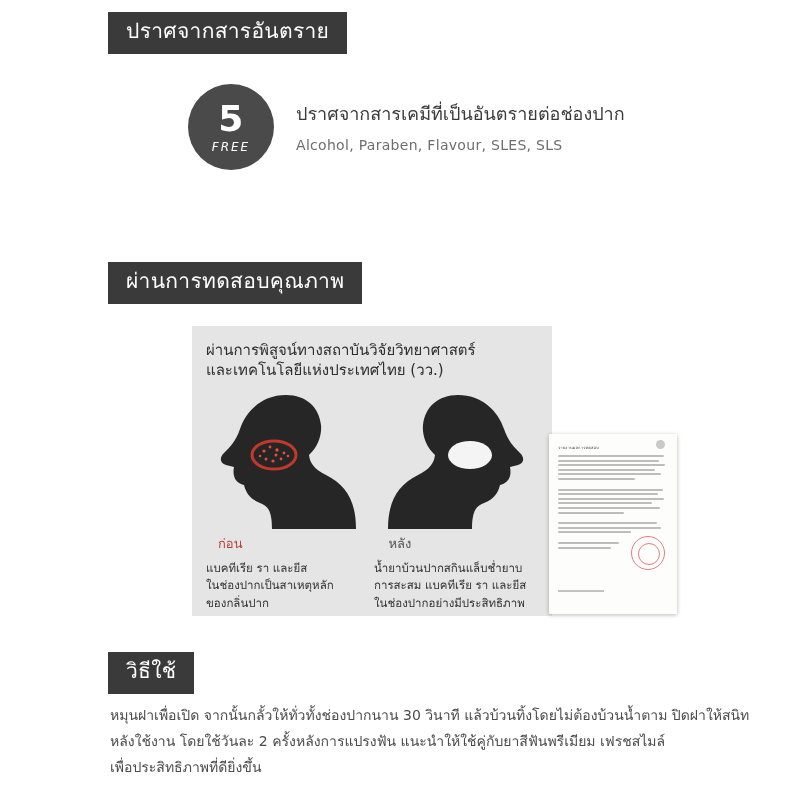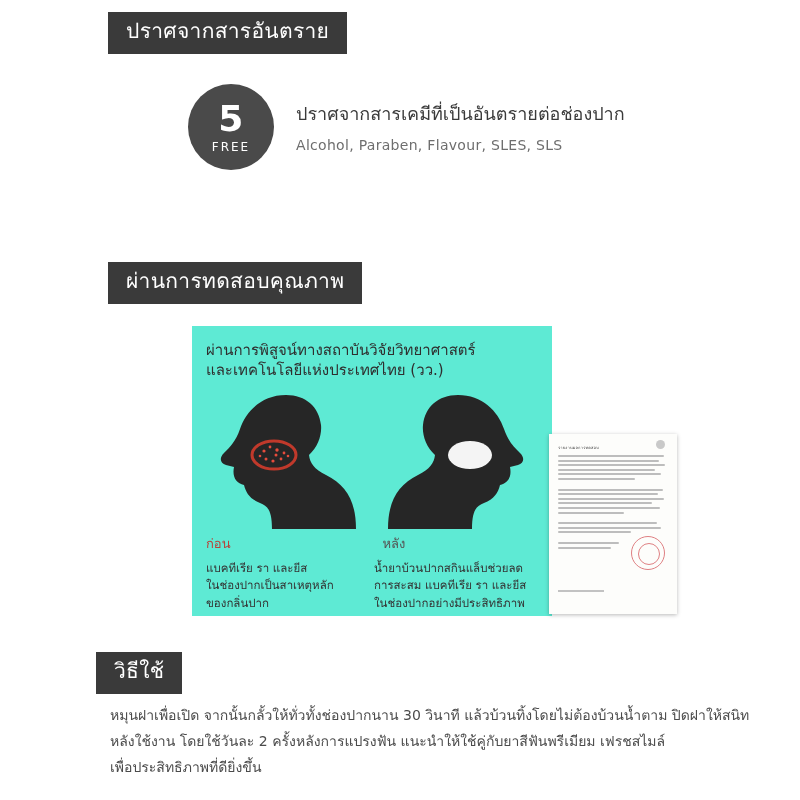--- a/index.html
+++ b/index.html
@@ -28,21 +28,21 @@
     color: #ffffff;
     font-size: 21px;
     line-height: 1;
     padding: 9px 18px 12px 18px;
     letter-spacing: 0.3px;
     white-space: nowrap;
   }
 
   #head-free    { left: 108px; top: 12px; }
   #head-quality { left: 108px; top: 262px; }
-  #head-howto   { left: 96px; top: 652px; }
+  #head-howto   { left: 108px; top: 652px; }
 
   
   .free-badge {
     position: absolute;
     left: 188px;
     top: 84px;
     width: 86px;
     height: 86px;
     border-radius: 50%;
     background: #4a4a4a;
@@ -55,20 +55,21 @@
   }
   .free-badge .num {
     font-size: 36px;
     font-weight: bold;
     letter-spacing: 0.5px;
   }
   .free-badge .word {
     font-size: 12px;
     letter-spacing: 2px;
     margin-top: 4px;
+    font-style: italic;
   }
 
   .free-text {
     position: absolute;
     left: 296px;
     top: 104px;
     width: 420px;
   }
   .free-text .line1 {
     font-size: 18px;
@@ -85,21 +86,21 @@
     white-space: nowrap;
   }
 
   
   .panel {
     position: absolute;
     left: 192px;
     top: 326px;
     width: 360px;
     height: 290px;
-    background: #5eead4;
+    background: #e5e5e5;
     padding: 14px 14px 0 14px;
   }
   .panel-title {
     font-size: 15px;
     color: #2f2f2f;
     line-height: 1.35;
     margin-bottom: 8px;
   }
 
   .heads {
@@ -116,20 +117,21 @@
     overflow: hidden;
   }
 
   
   .silhouette { position: absolute; left: 0; top: 0; }
 
   .labels {
     display: flex;
     gap: 21px;
     margin-top: 4px;
+    margin-left: 12px;
   }
   .lab {
     width: 162px;
     font-size: 13px;
     color: #555555;
   }
   .lab.before { color: #b6443a; }
 
   .descs {
     display: flex;
@@ -285,21 +287,21 @@
       <div class="lab">หลัง</div>
     </div>
 
     <div class="descs">
       <div class="desc">
         <div>แบคทีเรีย รา และยีส</div>
         <div>ในช่องปากเป็นสาเหตุหลัก</div>
         <div>ของกลิ่นปาก</div>
       </div>
       <div class="desc">
-        <div>น้ำยาบ้วนปากสกินแล็บช่วยลด</div>
+        <div>น้ำยาบ้วนปากสกินแล็บช่ำยาบ</div>
         <div>การสะสม แบคทีเรีย รา และยีส</div>
         <div>ในช่องปากอย่างมีประสิทธิภาพ</div>
       </div>
     </div>
   </div>
 
   <div class="cert">
     <div class="hole"></div>
     <div class="ctitle">รายงานผลการทดสอบ</div>
     <div class="lines">

